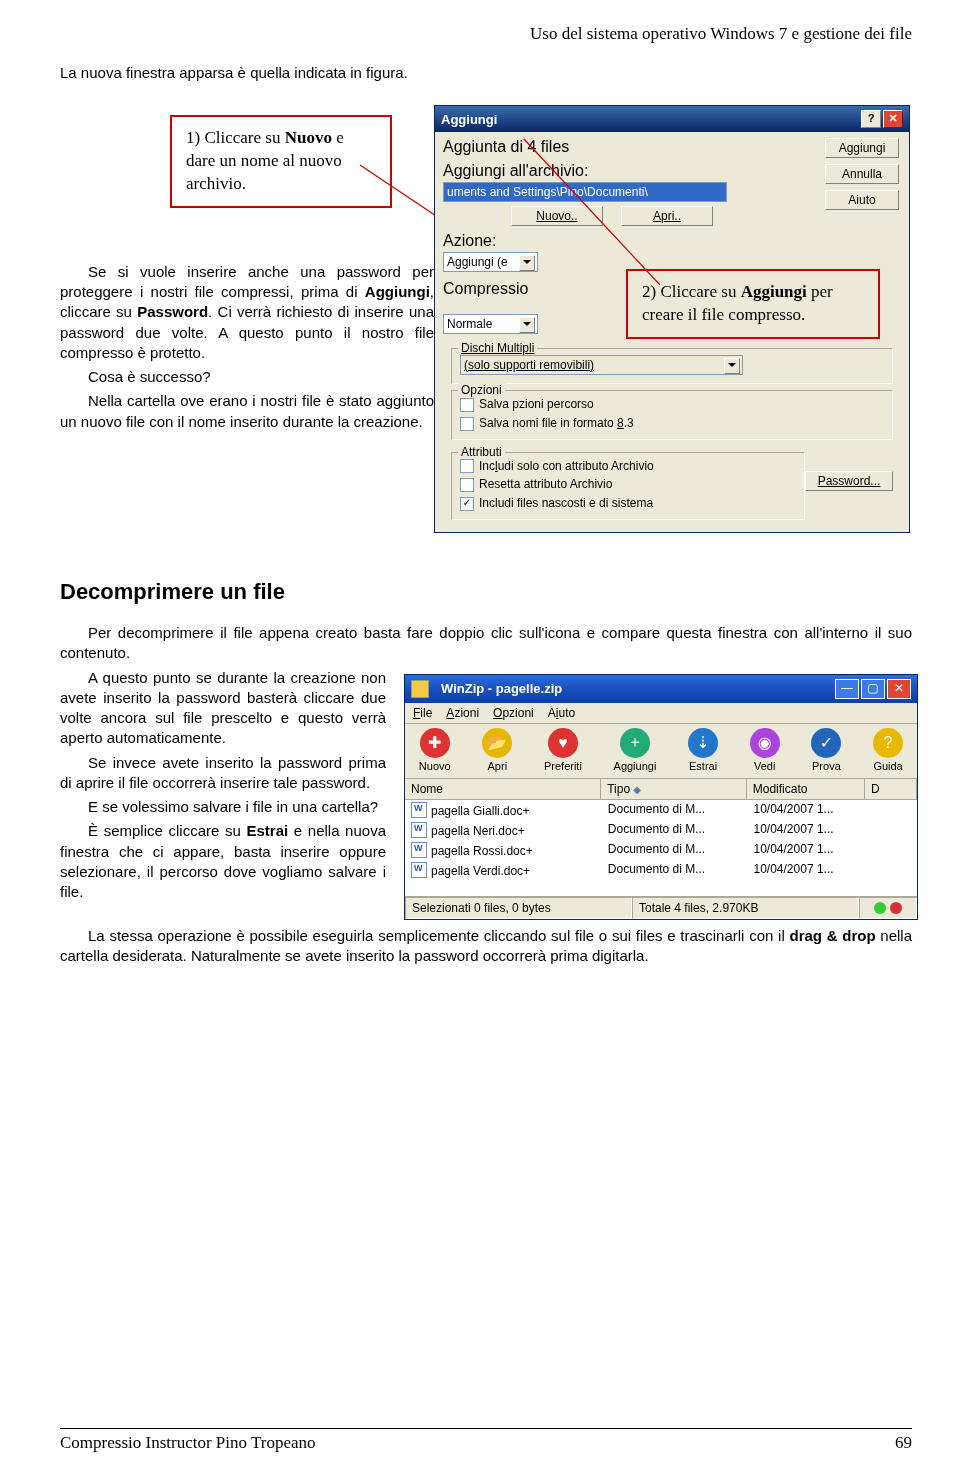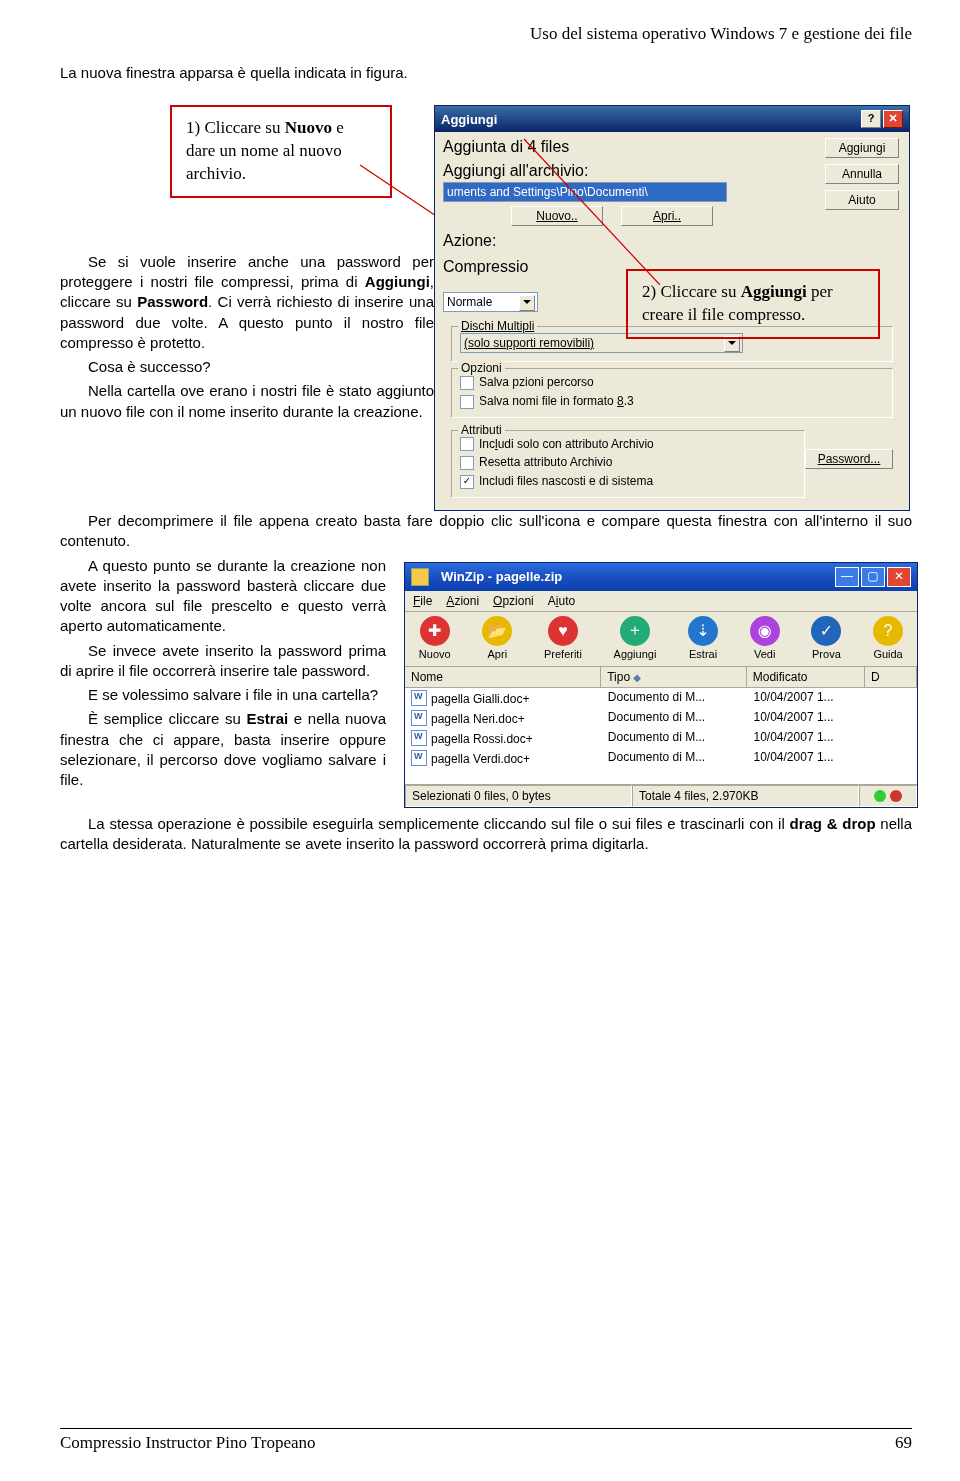--- a/index.html
+++ b/index.html
@@ -4,21 +4,21 @@
 <style>
   body { margin:0; font-family:Arial,Helvetica,sans-serif; font-size:15px; color:#000; background:#fff; }
   .page { width:960px; min-height:1481px; margin:0 auto; position:relative; padding:24px 48px 0 60px; box-sizing:border-box; }
   .header-line { text-align:right; font-size:17px; font-family:'Times New Roman',serif; }
   .intro { margin-top:20px; font-size:15px; }
   .callout { border:2px solid #c00; padding:10px 14px; font-family:'Times New Roman',serif; font-size:17px; line-height:1.35; }
   .two-col { display:flex; gap:0; margin-top:24px; align-items:flex-start; }
   .left-col { width:374px; position:relative; }
   .right-col { width:474px; position:relative; }
   .callout1-wrap { padding:0 0 0 110px; }
-  .callout1 { width:190px; }
+  .callout1 { width:190px;margin-top:10px; }
   .body-text { text-align:justify; font-size:15px; line-height:1.35; }
   .body-text p { margin:0 0 4px 0; text-indent:28px; }
   .body-text .q { text-indent:28px; }
   .section-title { font-size:22px; font-weight:bold; margin:46px 0 18px 0; }
   
   .xp-win { border:1px solid #0a246a; background:#ece9d8; font-size:12px; }
   .xp-title { background:linear-gradient(#3a6ea5,#0a246a); color:#fff; font-weight:bold; padding:3px 6px; display:flex; align-items:center; justify-content:space-between; height:20px; }
   .xp-title .ttxt { font-size:13px; }
   .xp-title .btns { display:flex; gap:2px; }
   .xp-btn { width:18px; height:16px; background:#ece9d8; border:1px solid #fff; border-right-color:#808080; border-bottom-color:#808080; font-size:11px; line-height:14px; text-align:center; color:#000; }
@@ -120,20 +120,23 @@
             <div class="xp-button">Aiuto</div>
           </div>
           <div class="grp-label">Aggiunta di 4 files</div>
           <div class="grp-label" style="margin-top:6px;">Aggiungi all'archivio:</div>
           <div class="xp-input xp-sel-hl" style="width:276px; margin-top:2px;">uments and Settings\Pino\Documenti\</div>
           <div class="dlg-mid-btns">
             <div class="xp-button" style="min-width:90px;"><span style="text-decoration:underline">Nuovo..</span></div>
             <div class="xp-button" style="min-width:90px;"><span style="text-decoration:underline">Apri..</span></div>
           </div>
           <div class="grp-label" style="margin-top:6px;">Azione:</div>
+          <div style="display:flex; gap:0; margin-top:2px;">
+            <div class="xp-select" style="width:72px;">Aggiungi (e</div>
+          </div>
           <div class="grp-label" style="margin-top:8px;">Compressio</div>
           <div class="xp-select" style="width:72px; margin-top:16px;">Normale</div>
 
           <div class="frame" style="margin-top:14px;">
             <span class="frame-title disabled">Dischi Multipli</span>
             <div class="xp-select disabled" style="width:260px; background:#ece9d8;">(solo supporti removibili)</div>
           </div>
 
           <div class="frame">
             <span class="frame-title">Opzioni</span>
@@ -157,20 +160,21 @@
         <div class="callout callout2">
           <span>2) Cliccare su </span><b>Aggiungi</b><span> per creare il file compresso.</span>
         </div>
       </div>
       <svg class="connector" style="right:248px; top:32px;" width="140" height="148">
           <line class="cline" x1="140" y1="148" x2="4" y2="2"></line>
         </svg>
     </div>
   </div>
 
+  <div class="section-title">Decomprimere un file</div>
 
   <div class="body-text">
       <p>Per decomprimere il file appena creato basta fare doppio clic sull'icona e compare questa finestra con all'interno il suo contenuto.</p>
     </div>
 
   <div class="twocol-decomp">
     <div class="tcd-left body-text">
       <p>A questo punto se durante la creazione non avete inserito la password basterà cliccare due volte ancora sul file prescelto e questo verrà aperto automaticamente.</p>
       <p>Se invece avete inserito la password prima di aprire il file occorrerà inserire tale password.</p>
       <p>E se volessimo salvare i file in una cartella?</p>

